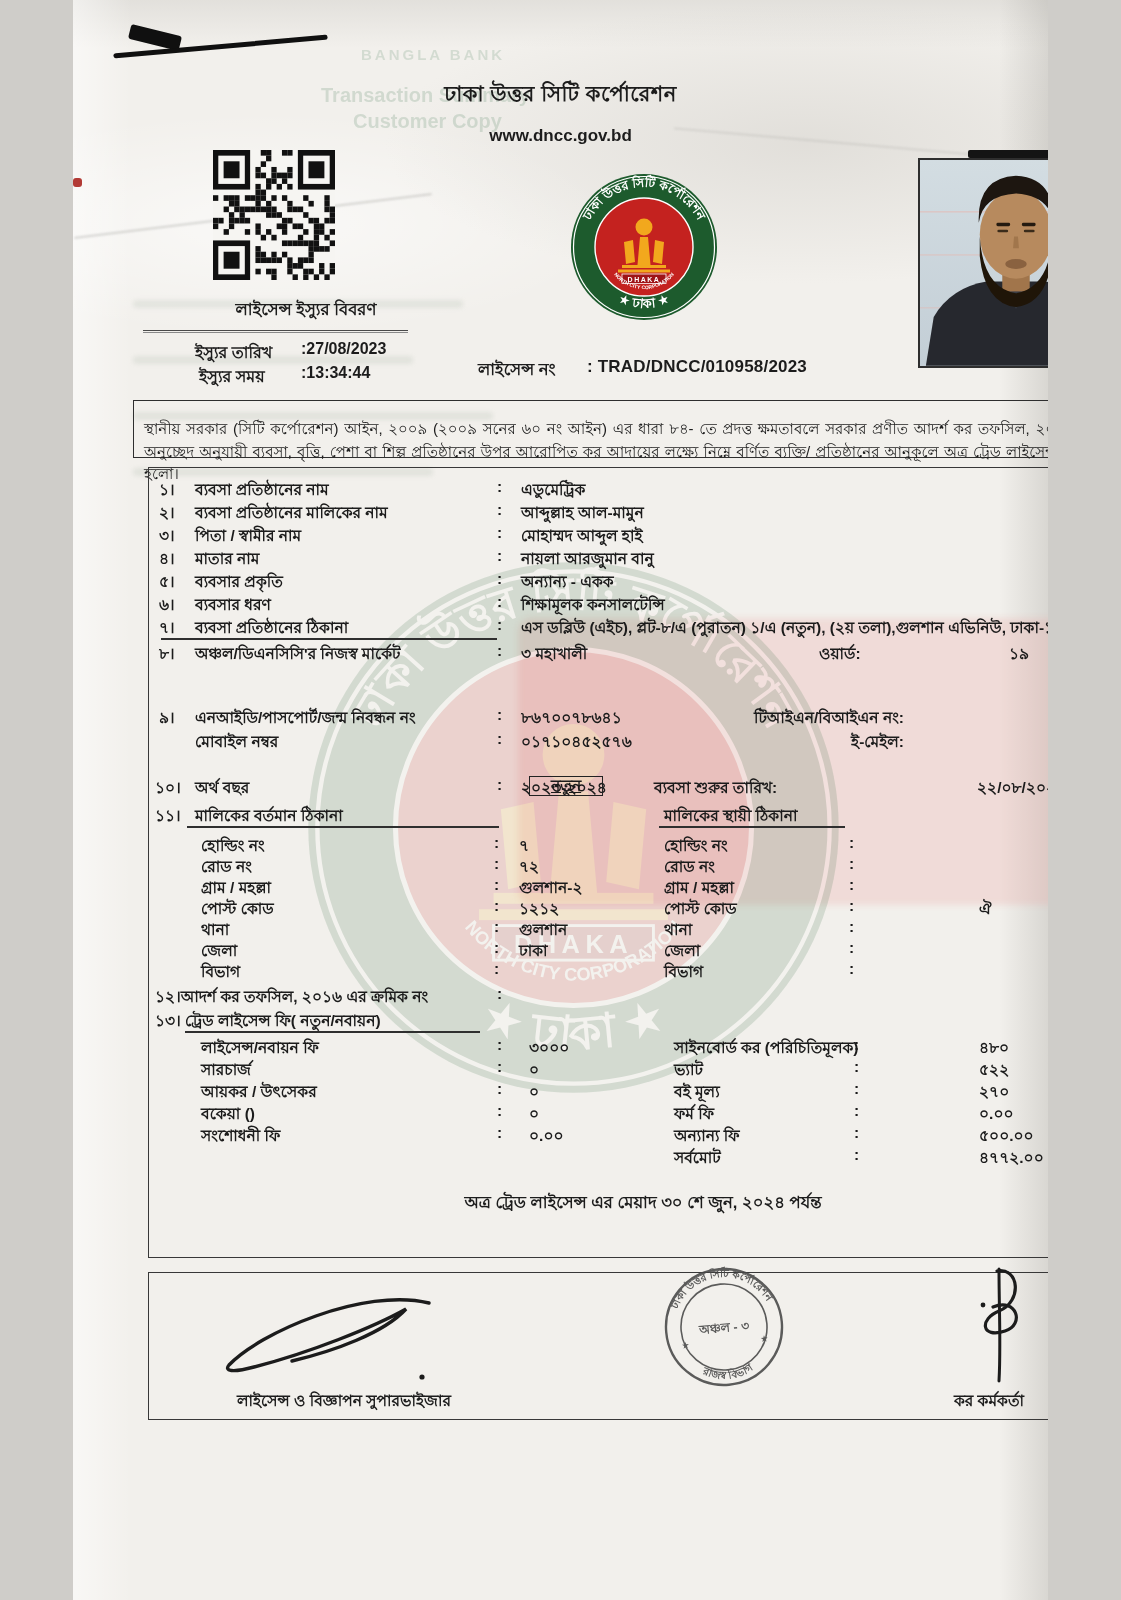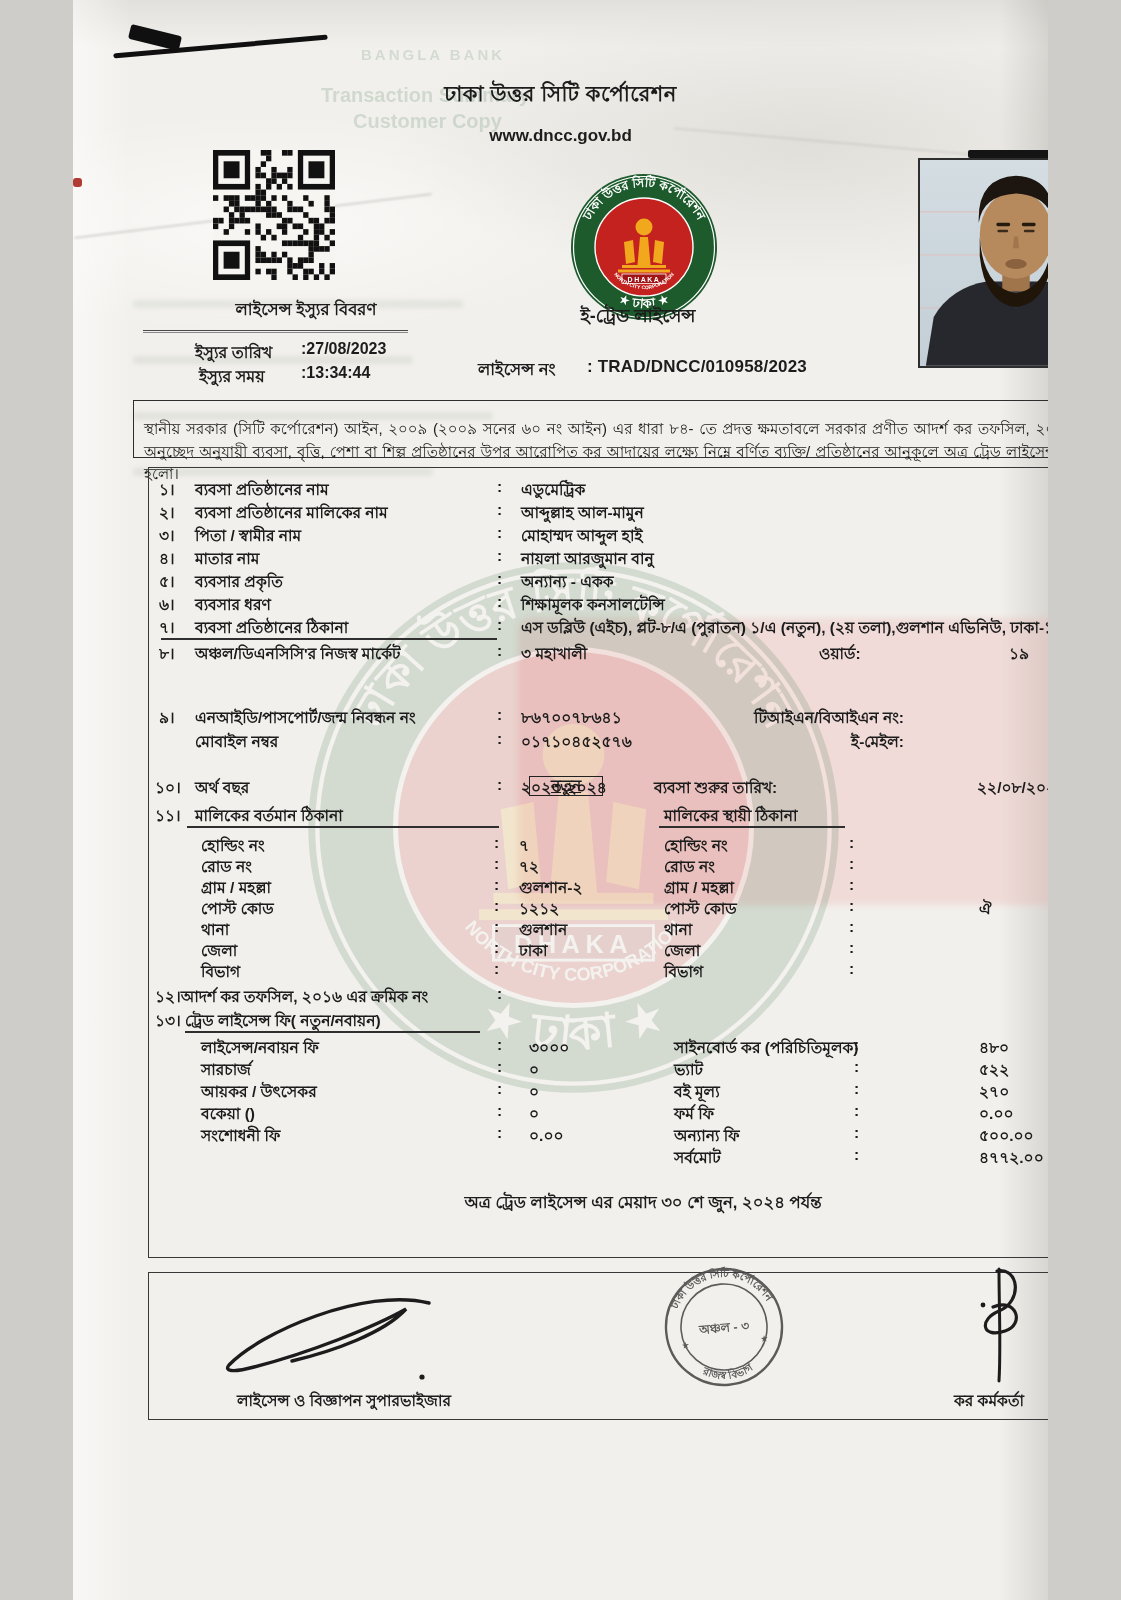--- a/index.html
+++ b/index.html
@@ -311,21 +311,20 @@
     </svg>
   </div>
 
   <div class="iss-title">লাইসেন্স ইস্যুর বিবরণ</div>
   <div class="iss-line"></div>
   <div class="abs iss-lbl" style="left:122px;top:340px;">ইস্যুর তারিখ</div>
   <div class="abs iss-lbl" style="left:228px;top:340px;">:27/08/2023</div>
   <div class="abs iss-lbl" style="left:126px;top:364px;">ইস্যুর সময়</div>
   <div class="abs iss-lbl" style="left:228px;top:364px;">:13:34:44</div>
 
-  <div class="etl">ই-ট্রেড লাইসেন্স</div>
   <div class="licno-l">লাইসেন্স নং</div>
   <div class="licno-v">: TRAD/DNCC/010958/2023</div>
 
   <div class="legal">স্থানীয় সরকার (সিটি কর্পোরেশন) আইন, ২০০৯ (২০০৯ সনের ৬০ নং আইন) এর ধারা ৮৪- তে প্রদত্ত ক্ষমতাবলে সরকার প্রণীত আদর্শ কর তফসিল, ২০১৬ এর ১০ অনুচ্ছেদ অনুযায়ী ব্যবসা, বৃত্তি, পেশা বা শিল্প প্রতিষ্ঠানের উপর আরোপিত কর আদায়ের লক্ষ্যে নিম্নে বর্ণিত ব্যক্তি/ প্রতিষ্ঠানের আনুকূলে অত্র ট্রেড লাইসেন্সটি ইস্যু করা হলো।</div>
 
   <div class="mainbox">
 
     <div class="row" style="top:10px;">
       <span class="no">১।</span>
       <span class="lbl">ব্যবসা প্রতিষ্ঠানের নাম</span>

